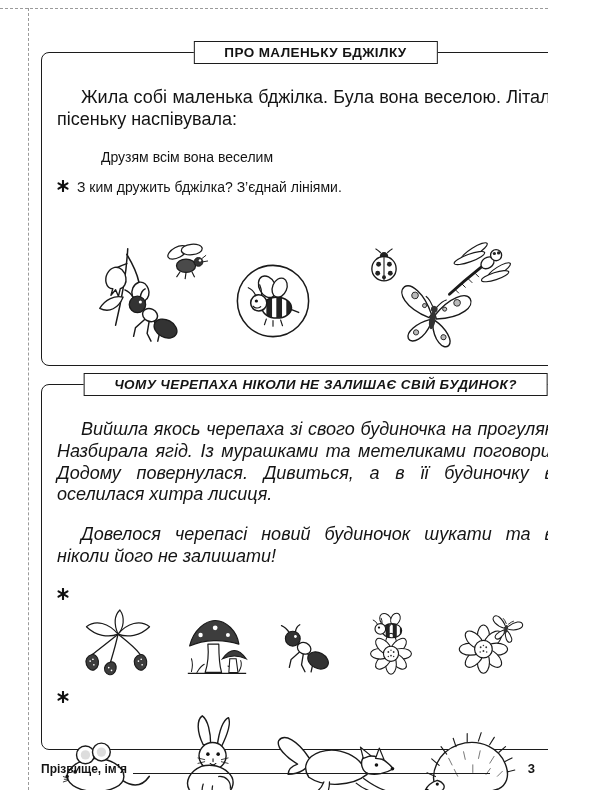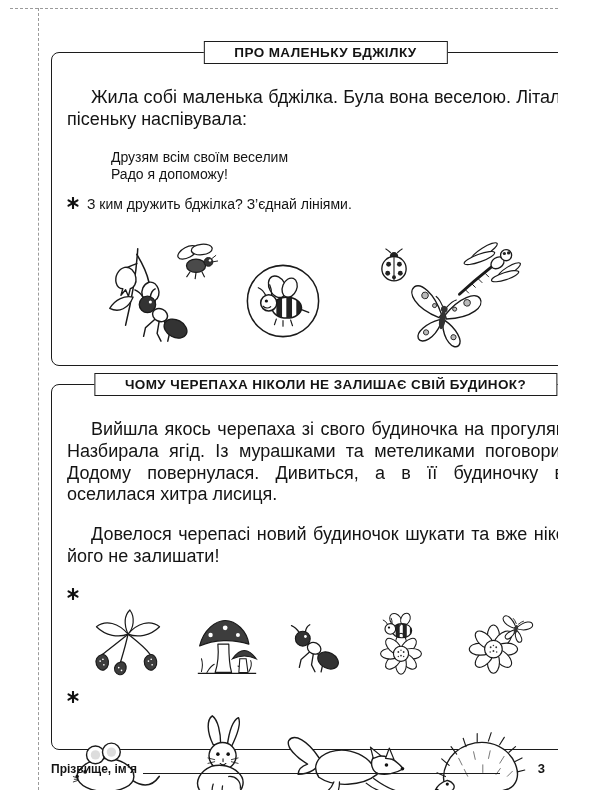--- a/index.html
+++ b/index.html
@@ -1,22 +1,22 @@
 <!DOCTYPE html>
 <html><head>
 <meta charset="utf-8">
 <style>
   html,body{margin:0;padding:0;}
   body{width:600px;height:790px;background:#fff;font-family:"Liberation Sans","DejaVu Sans",sans-serif;color:#141414;}
-  .page{position:relative;width:548px;height:790px;background:#fff;overflow:hidden;margin-left:10px;}
+  .page{position:relative;width:548px;height:790px;background:#fff;overflow:hidden;}
   .cut-top{position:absolute;top:8px;left:0;right:0;height:0;border-top:1.6px dashed #9a9a9a;}
   .cut-left{position:absolute;left:28px;top:8px;bottom:0;width:0;border-left:1.6px dashed #9a9a9a;}
   .frame{position:absolute;left:41px;width:547px;background:#fff;border:1.5px solid #1c1c1c;border-radius:8px;}
   #frame1{top:52px;height:312px;}
-  #frame2{top:384px;height:364px;}
+  #frame2{top:384px;height:364px;font-style:italic;}
   .frame-title{position:absolute;top:-12px;left:50%;transform:translateX(-50%);background:#fff;border:1.5px solid #1c1c1c;padding:3px 30px;font-weight:bold;font-size:13.5px;letter-spacing:.4px;white-space:nowrap;z-index:3;}
   .inner{padding:16px 13px 0 15px;}
   .bodytext{font-size:18px;line-height:1.21;text-align:justify;}
   .indent{text-indent:24px;}
   .poem{margin:2px 0 0 44px;font-size:14px;line-height:1.22;}
   .task{display:flex;align-items:flex-start;gap:8px;font-size:14px;line-height:1.2;}
   .task .txt{padding-top:1px;}
   .star-icon{flex:0 0 auto;margin-top:2px;}
   .mt10{margin-top:10px;}
   .mt12{margin-top:12px;}
@@ -335,22 +335,21 @@
       <circle cx="14" cy="60" r="1.7" fill="#111"></circle>
       <path d="M28 70 l0 5 M46 71 l0 5 M66 70 l0 5" stroke="#1a1a1a" stroke-width="1.4" stroke-linecap="round"></path>
     </symbol>
   </svg>
 
   <div class="frame" id="frame1">
     <div class="frame-title">ПРО МАЛЕНЬКУ БДЖІЛКУ</div>
     <div class="inner">
       <p class="bodytext indent">Жила собі маленька бджілка. Була вона веселою. Літала й пісеньку наспівувала:</p>
       <div class="poem">
-        <div>Друзям всім своїм веселим</div>
-        <div>Радо я допоможу!</div>
+        <div>Друзям всім вона веселим</div>
       </div>
       <div class="task mt12">
         <svg class="star-icon" width="12" height="12" viewBox="0 0 12 12">
           <g stroke="#111" stroke-width="2.1" stroke-linecap="round">
             <line x1="6" y1="0.8" x2="6" y2="11.2"></line>
             <line x1="1.5" y1="3.4" x2="10.5" y2="8.6"></line>
             <line x1="10.5" y1="3.4" x2="1.5" y2="8.6"></line>
           </g>
         </svg>
         <div class="txt">З ким дружить бджілка? З’єднай лініями.</div>

